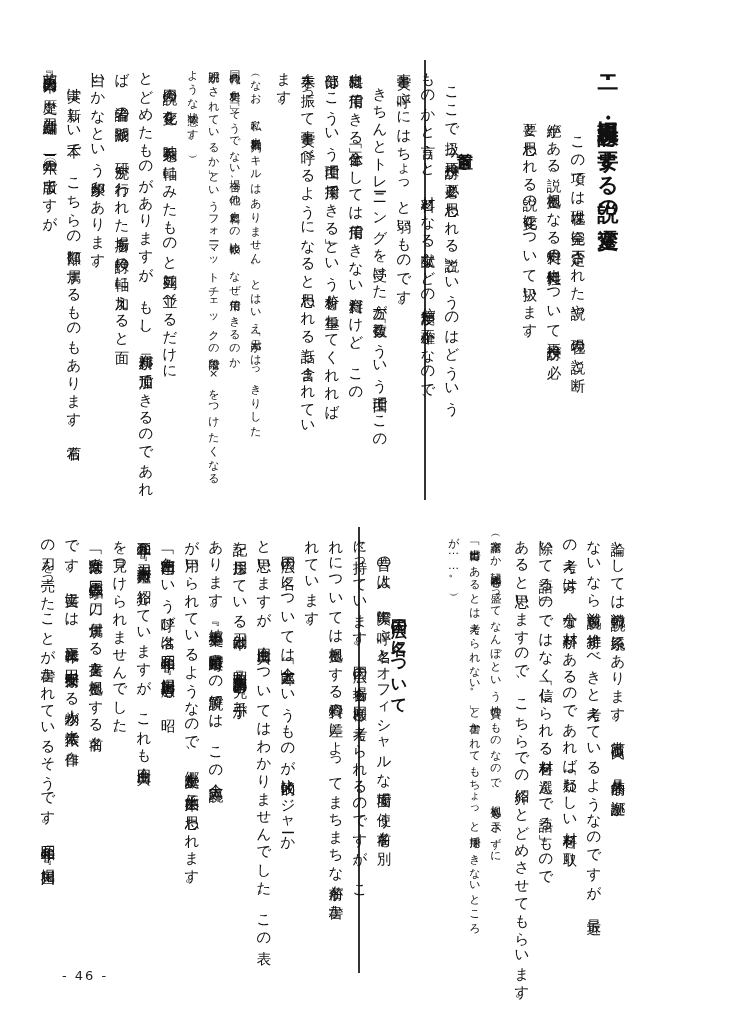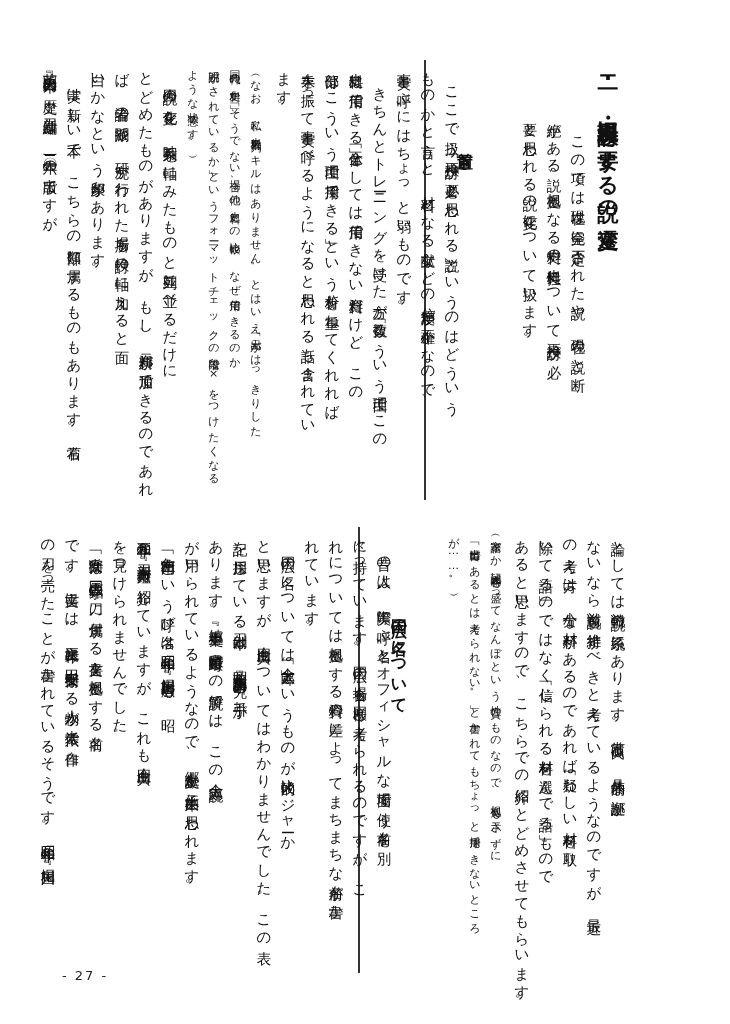--- a/index.html
+++ b/index.html
@@ -165,14 +165,14 @@
     <p class="col">あります。『綾郷土史』や宮崎県綾町での解説では、この金太郎説</p>
     <p class="col">が用いられているようなので、郷土文献か伝承由来と思われます。</p>
     <p class="col indent">「角左衛門」という呼び名は昭和二年の『堀川国広考』や、昭</p>
     <p class="col">和五年の『新刀古刀大鑑』で紹介していますが、これも今回出典</p>
     <p class="col">を見つけられませんでした。</p>
     <p class="col indent">「安兵衛」は国広二字銘の刀に付属する文書を根拠とする名前</p>
     <p class="col">です。文書には、文禄三年に田中安兵衛なる人物が米六俵で自作</p>
     <p class="col">の刀を売ったことが書かれているそうです。昭和二年の『堀川国</p>
   </div>
 
-  <div class="page-number">- 27 -</div>
+  <div class="page-number">- 46 -</div>
 </div>
 
 </body></html>

